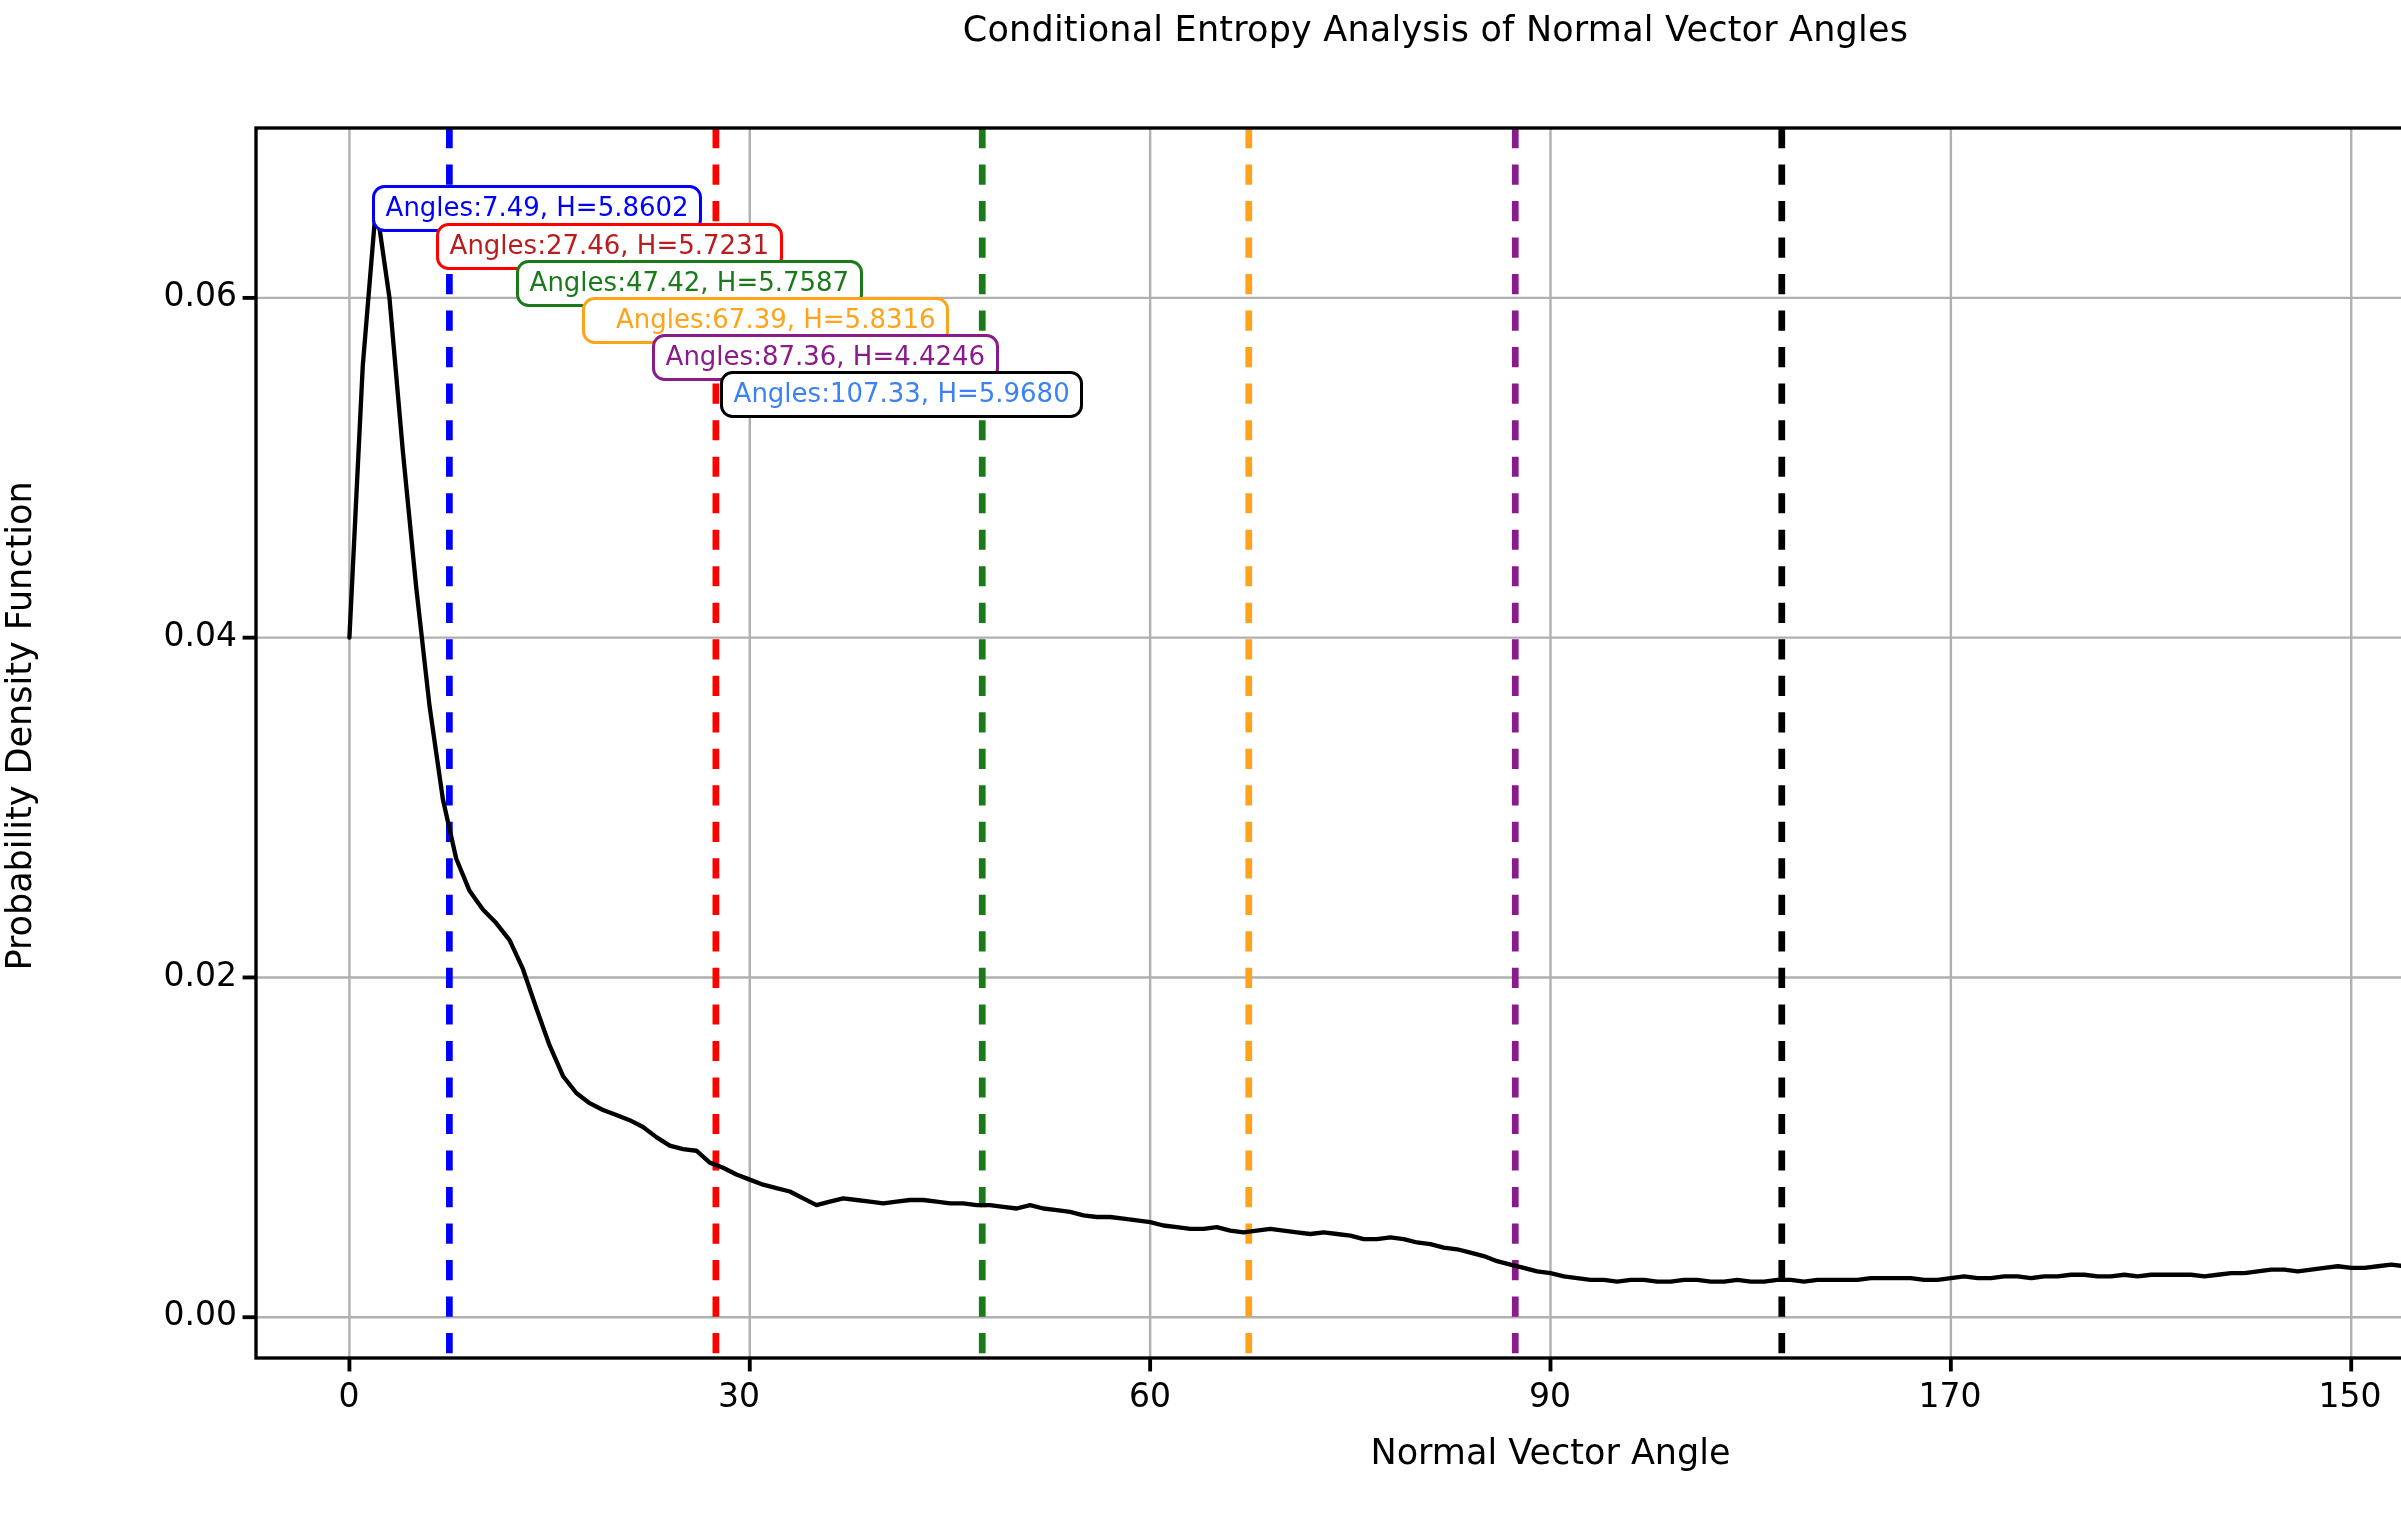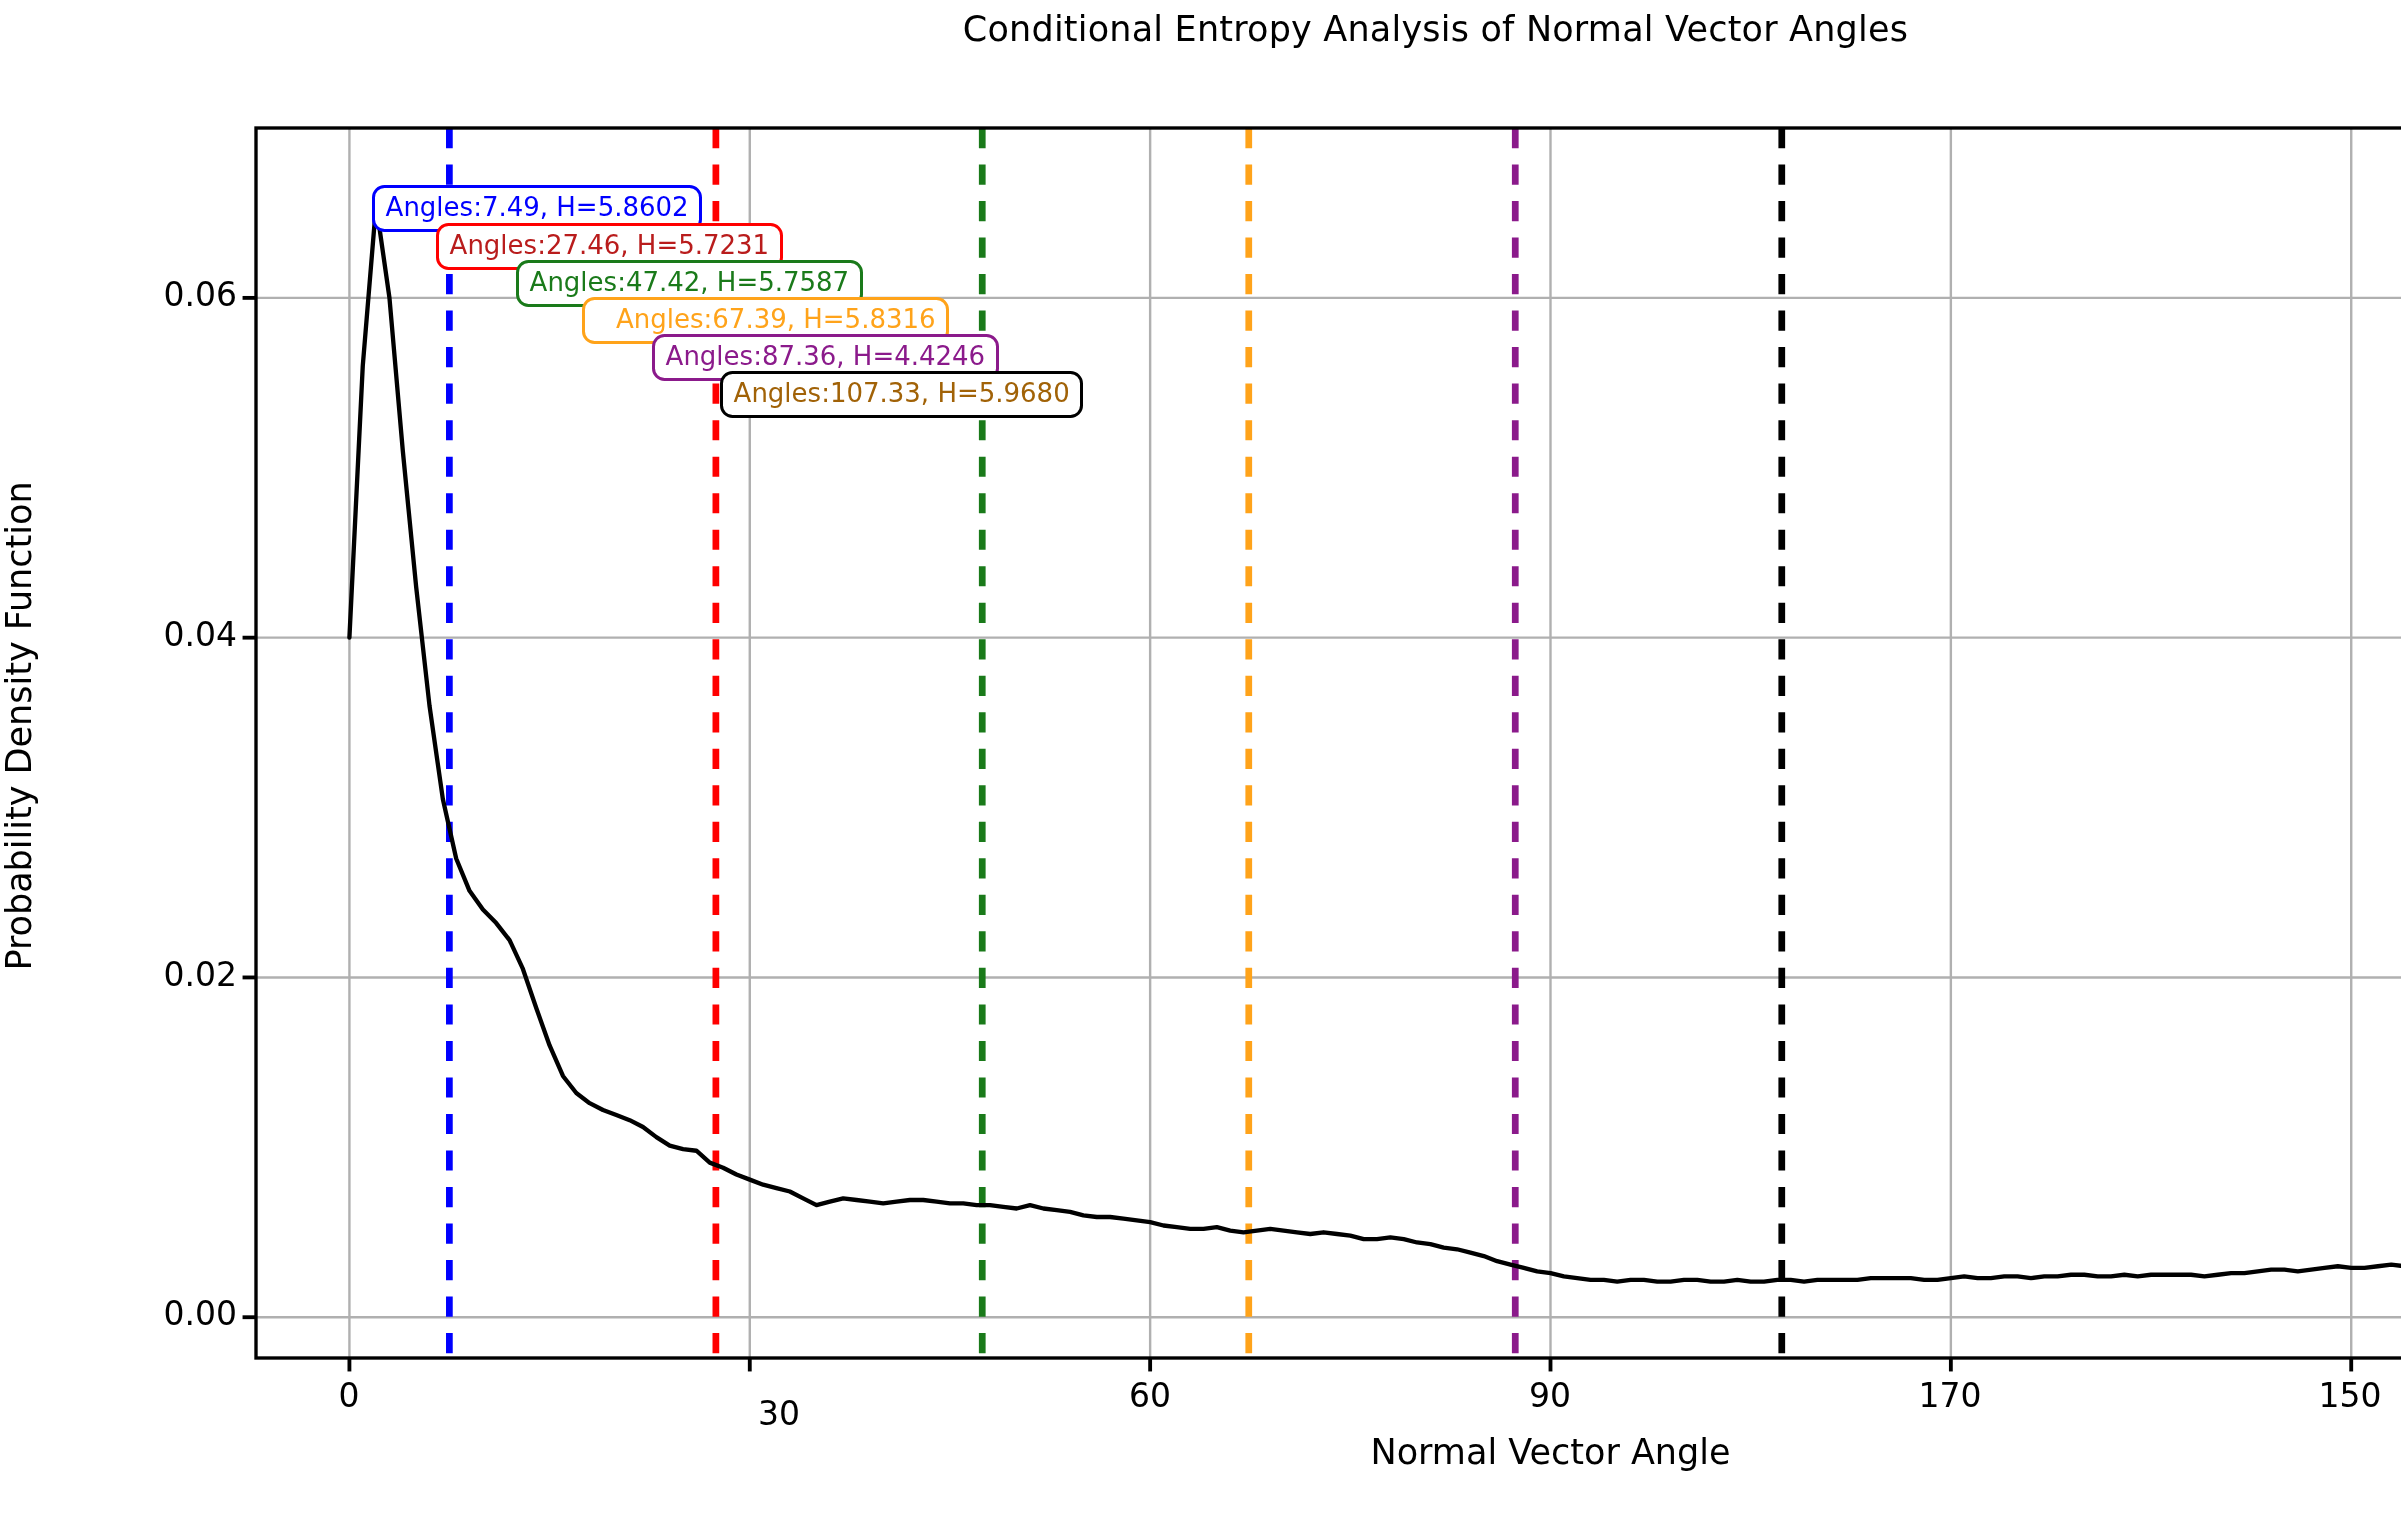--- a/index.html
+++ b/index.html
@@ -26,21 +26,21 @@
   <div class="xlabel">Normal Vector Angle</div>
 
   <div id="ytick-labels">
       <div class="ytl" style="left: 35px; top: 1294px;">0.00</div>
       <div class="ytl" style="left: 35px; top: 955px;">0.02</div>
       <div class="ytl" style="left: 35px; top: 615px;">0.04</div>
       <div class="ytl" style="left: 35px; top: 275px;">0.06</div>
     </div>
   <div id="xtick-labels">
       <div class="xtl" style="left: 277px; top: 1376px;">0</div>
-      <div class="xtl" style="left: 707px; top: 1376px; margin-top: 18px;">30</div>
+      <div class="xtl" style="left: 667px; top: 1376px;">30</div>
       <div class="xtl" style="left: 1078px; top: 1376px;">60</div>
       <div class="xtl" style="left: 1478px; top: 1376px;">90</div>
       <div class="xtl" style="left: 1878px; top: 1376px;">170</div>
       <div class="xtl" style="left: 2278px; top: 1376px;">150</div>
     </div>
 
   <div id="plotwrap">
     <svg id="plotsvg" viewBox="0 0 5390 2560" preserveAspectRatio="none">
       <g id="gridlines">
           <line x1="194.48453608247422" y1="0" x2="194.48453608247422" y2="2560" stroke="#b0b0b0" stroke-width="5"></line>
@@ -76,17 +76,17 @@
         <line x1="3528.505154639175" y1="2560" x2="3528.505154639175" y2="2588" stroke="#000" stroke-width="8"></line>
         <line x1="4362.01030927835" y1="2560" x2="4362.01030927835" y2="2588" stroke="#000" stroke-width="8"></line>
         <line x1="5195.515463917526" y1="2560" x2="5195.515463917526" y2="2588" stroke="#000" stroke-width="8"></line>
       </svg>
     <div id="annotations">
         <div class="ann" style="color: rgb(0, 0, 255); border-color: rgb(0, 0, 255); left: 116px; top: 57px;">Angles:7.49, H=5.8602</div>
         <div class="ann" style="color: #b91c1c; border-color: rgb(255, 0, 0); left: 180px; top: 95px;">Angles:27.46, H=5.7231</div>
         <div class="ann" style="color: rgb(26, 122, 26); border-color: rgb(26, 122, 26); left: 260px; top: 132px;">Angles:47.42, H=5.7587</div>
         <div class="ann" style="color: rgb(255, 163, 26); border-color: rgb(255, 163, 26); left: 326px; top: 169px; padding-left: 31px;">Angles:67.39, H=5.8316</div>
         <div class="ann" style="color: rgb(139, 26, 139); border-color: rgb(139, 26, 139); left: 396px; top: 206px;">Angles:87.36, H=4.4246</div>
-        <div class="ann" style="color: #a16207; border-color: rgb(0, 0, 0); left: 464px; top: 243px; text-align: right;">Angles:107.33, H=5.9680</div>
+        <div class="ann" style="color: #3b82f6; border-color: rgb(0, 0, 0); left: 464px; top: 243px; text-align: right;">Angles:107.33, H=5.9680</div>
       </div>
   </div>
 </div>
 
 
 </body></html>

